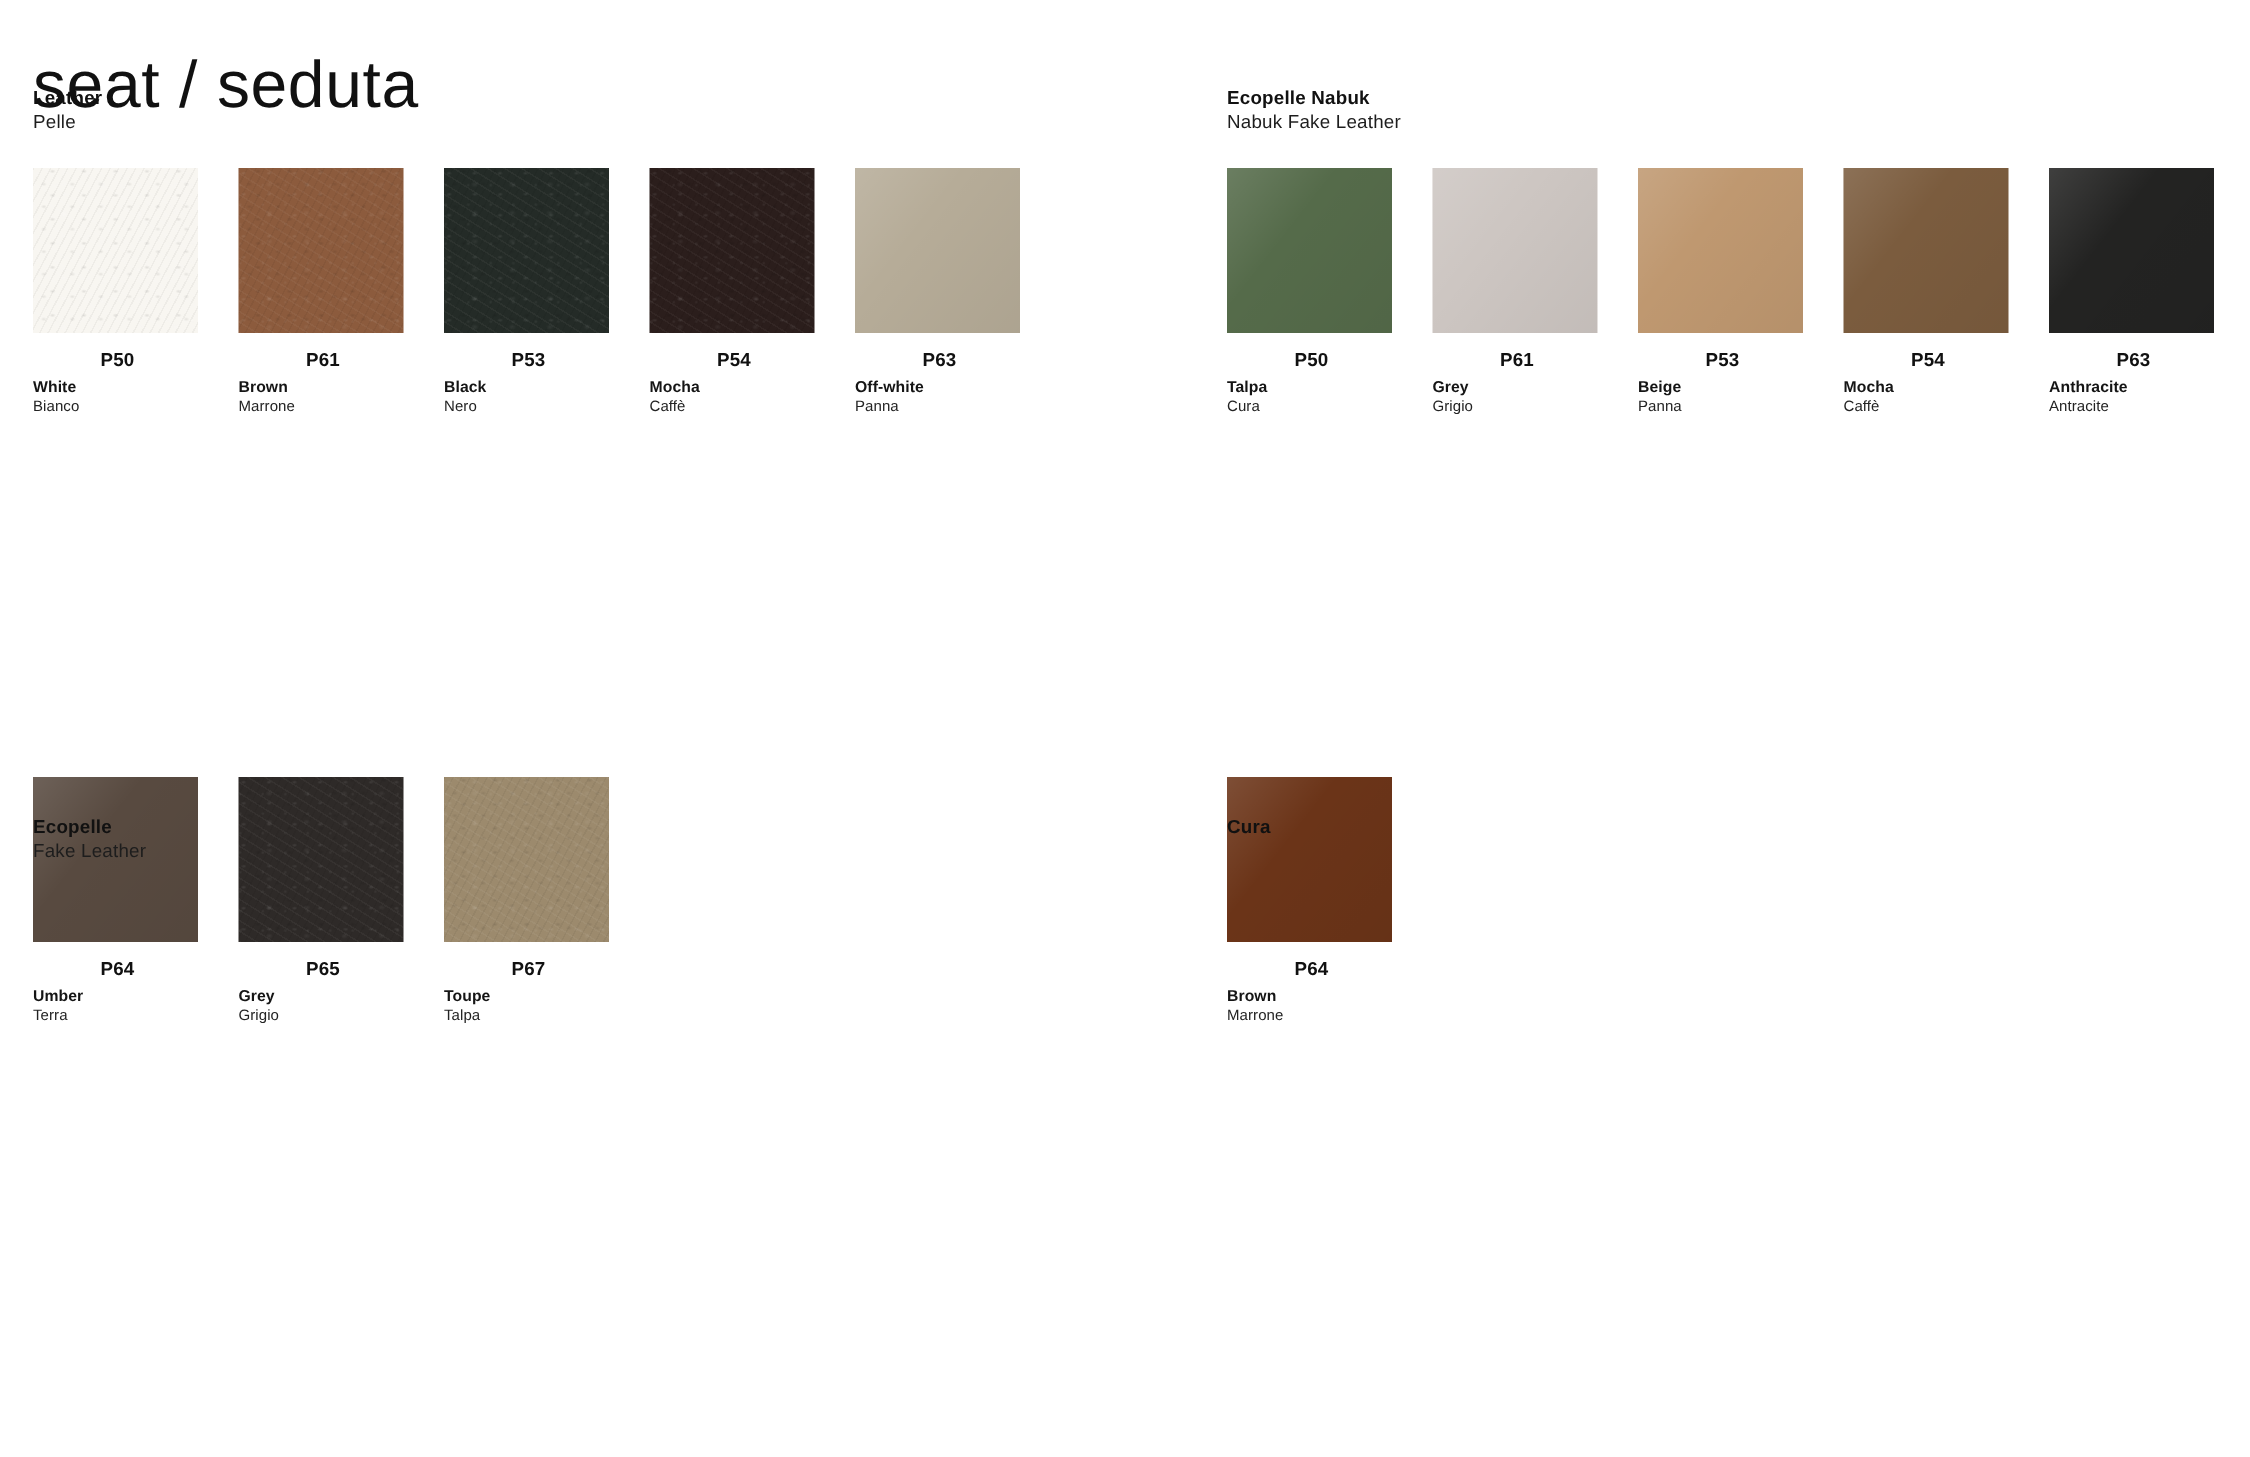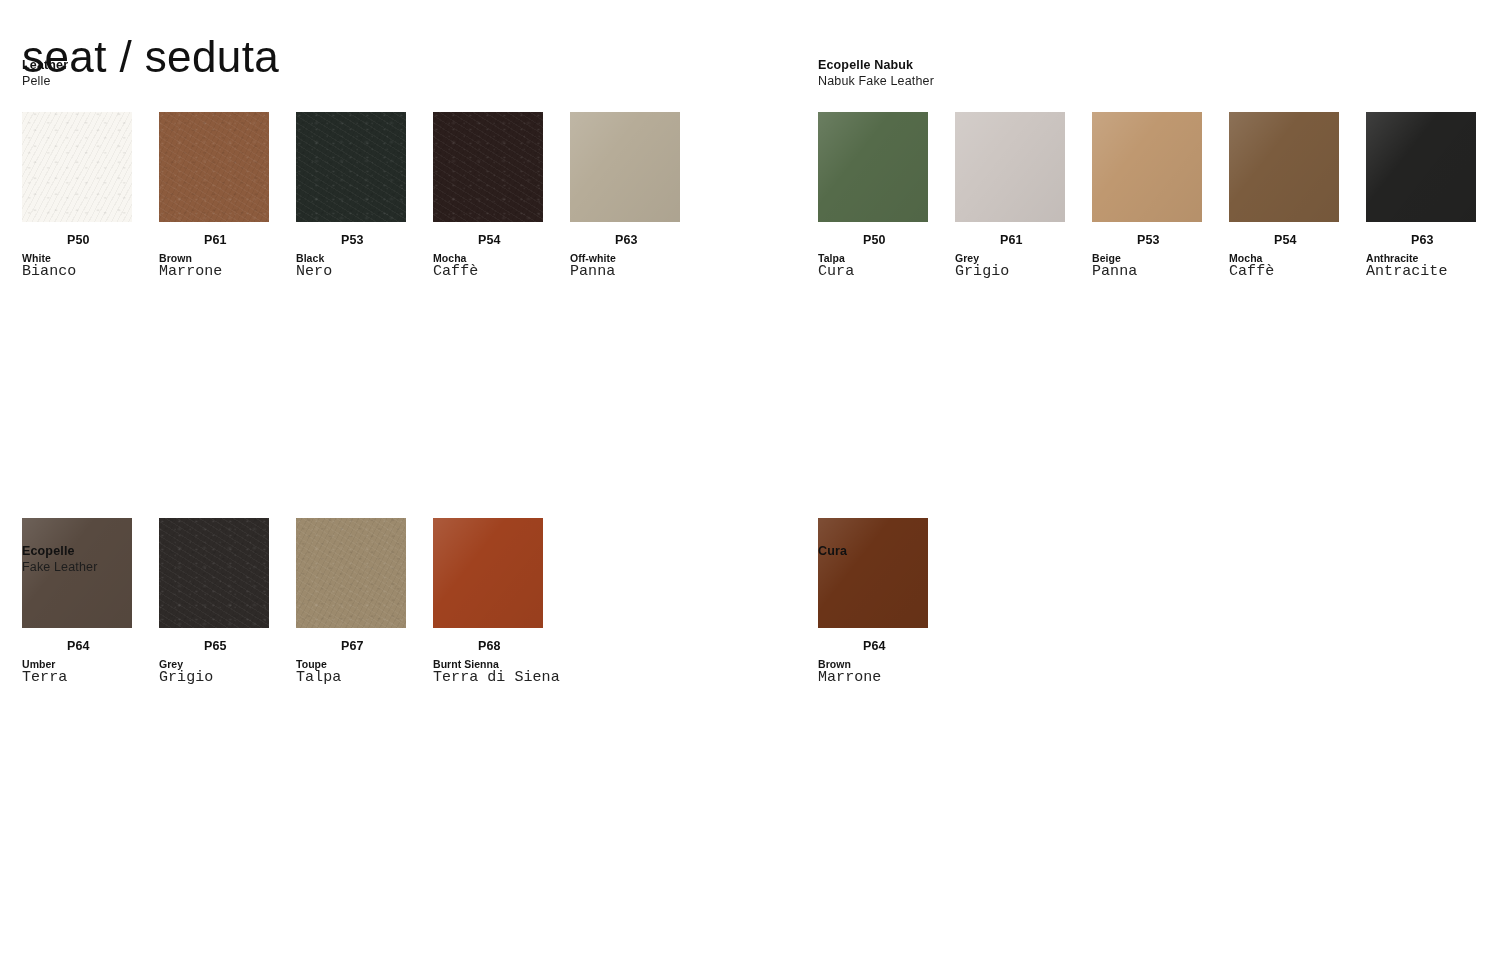--- a/index.html
+++ b/index.html
@@ -137,27 +137,26 @@
   .swatch-name {
     font-size: 10.5px;
     font-weight: 700;
     color: #151515;
     line-height: 13px;
     letter-spacing: 0.05px;
     margin-top: 4px;
     white-space: nowrap;
   }
   .swatch-name-it {
-    font-size: 15px;
+    font-size: 10px;
     font-weight: 400;
     color: #232323;
     line-height: 13px;
     letter-spacing: 0.05px;
     white-space: nowrap;
-    font-family: Liberation Mono, monospace;
   }
   .swatch-name-it:empty { display: none; }
 </style>
 </head>
 <body>
 
 <div class="page">
 
   <h1 class="page-title">seat / seduta</h1>
 
@@ -243,30 +242,20 @@
           <div class="swatch" style="left: 274px;">
             <div class="swatch-chip" style="background-color: rgb(156, 138, 109);">
               <div class="tex tex-leather"></div>
             </div>
             <div class="swatch-labels">
               <div class="swatch-code">P67</div>
               <div class="swatch-name">Toupe</div>
               <div class="swatch-name-it">Talpa</div>
             </div>
           </div>
-          <div class="swatch" style="left: 411px;">
-            <div class="swatch-chip" style="background-color: rgb(160, 66, 31);">
-              <div class="tex tex-sheen"></div>
-            </div>
-            <div class="swatch-labels">
-              <div class="swatch-code">P68</div>
-              <div class="swatch-name">Burnt Sienna</div>
-              <div class="swatch-name-it">Terra di Siena</div>
-            </div>
-          </div>
         </div>
         <div class="section section-head" style="top: 544px;">
           <div class="section-title">Ecopelle</div>
           <div class="section-subtitle">Fake Leather</div>
         </div>
       </div>
     <div class="column column-right">
         <div class="section section-head" style="top: 58px;">
           <div class="section-title">Ecopelle Nabuk</div>
           <div class="section-subtitle">Nabuk Fake Leather</div>

